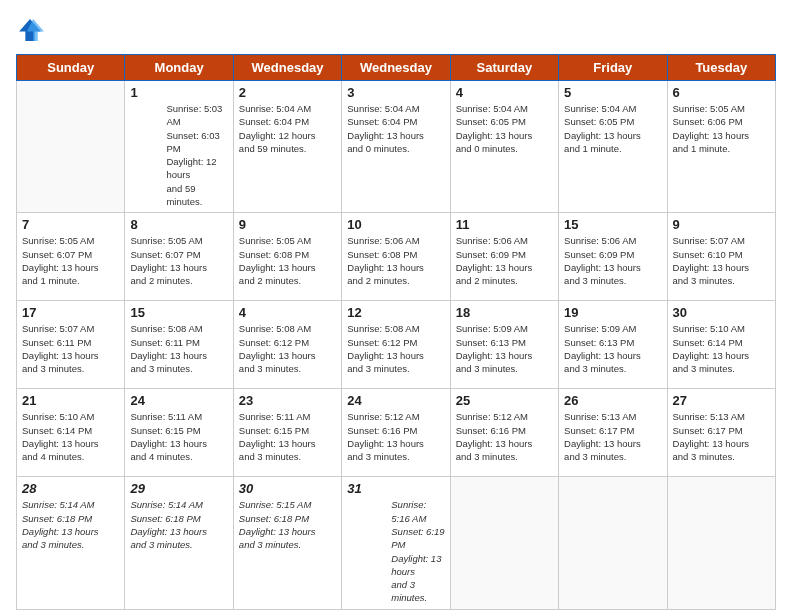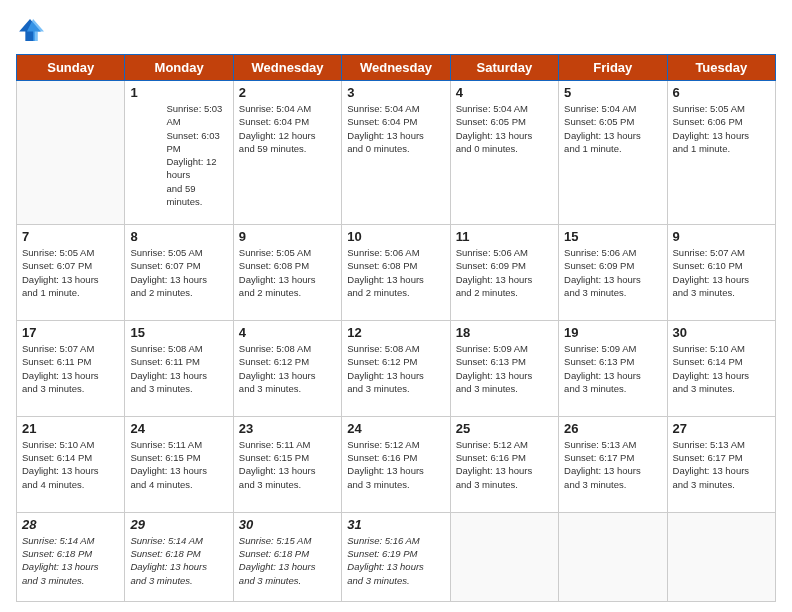--- a/index.html
+++ b/index.html
@@ -341,21 +341,21 @@
           </td>
           <td>
             <span class="day-num">30</span>
             <div class="day-info" style="white-space: pre-line;">Sunrise: 5:15 AM
 Sunset: 6:18 PM
 Daylight: 13 hours
 and 3 minutes.</div>
           </td>
           <td>
             <span class="day-num">31</span>
-            <div class="day-info" style="white-space: pre-line;">Sunrise: 5:16 AM
+            <div class="day-info" style="white-space: pre-line; margin-left: 44px;">Sunrise: 5:16 AM
 Sunset: 6:19 PM
 Daylight: 13 hours
 and 3 minutes.</div>
           </td>
           <td class="empty"></td>
           <td class="empty"></td>
           <td class="empty"></td>
         </tr>
       </tbody>
   </table>

